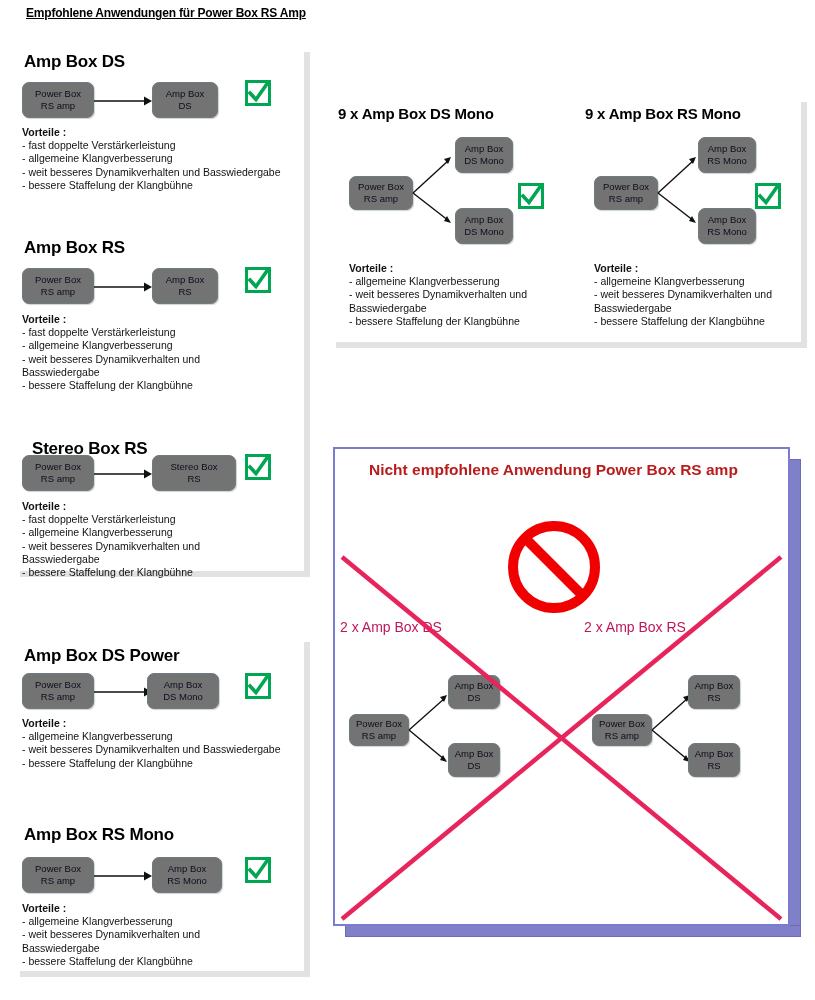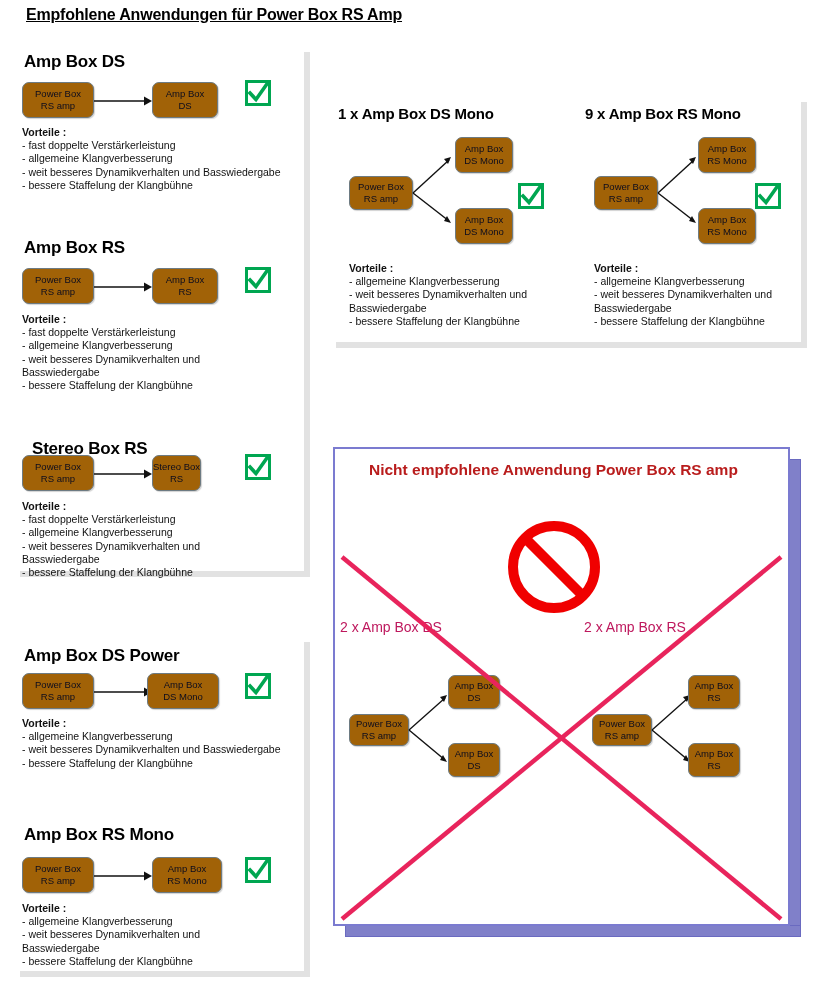--- a/index.html
+++ b/index.html
@@ -13,21 +13,21 @@
     position: relative;
     font-family: "Liberation Sans", sans-serif;
     overflow: hidden;
   }
 
   
   .page-title {
     position: absolute;
     left: 26px;
     top: 6px;
-    font-size: 16px;
+    font-size: 12px;
     font-weight: bold;
     color: #000;
     text-decoration: underline;
     letter-spacing: -0.2px;
     white-space: nowrap;
   }
 
   
   .panel {
     position: absolute;
@@ -42,21 +42,21 @@
     font-weight: bold;
     color: #000;
     white-space: nowrap;
     letter-spacing: -0.2px;
   }
   .section-title.small {
     font-size: 15px;
   }
   .node {
     position: absolute;
-    background: #a16207;
+    background: #737373;
     border: 1px solid #6d7b83;
     border-radius: 7px;
     display: flex;
     flex-direction: column;
     align-items: center;
     justify-content: center;
     font-size: 9.5px;
     line-height: 12px;
     color: #0c0c1e;
     text-align: center;
@@ -203,21 +203,21 @@
   <div class="section-title">Stereo Box  RS</div>
 </div>
 <div class="node" style="left:22px; top:455px; width:72px; height:36px;">
   <span>Power Box</span>
   <span>RS amp</span>
 </div>
 <svg class="connector" style="left:94px; top:465px; width:58px; height:18px;" viewBox="0 0 58 18">
   <line x1="0" y1="9" x2="50" y2="9" stroke="#111" stroke-width="1.6"></line>
   <polygon points="50,4.5 58,9 50,13.5" fill="#111"></polygon>
 </svg>
-<div class="node" style="left:152px; top:455px; width:49px; height:36px;">
+<div class="node" style="left:152px; top:455px; width:84px; height:36px;">
   <span>Stereo Box</span>
   <span>RS</span>
 </div>
 <svg class="check-icon" style="left:245px; top:454px;" viewBox="0 0 26 26">
   <rect x="1.5" y="1.5" width="23" height="23" fill="#ffffff" stroke="#00a651" stroke-width="3"></rect>
   <path d="M5 13 L11 19.5 L23 2.5" fill="none" stroke="#00a651" stroke-width="3.6" stroke-linecap="square"></path>
 </svg>
 <div class="vorteile" style="left:22px; top:500px;">
   <span class="lead">Vorteile :</span>
   <span class="li">- fast doppelte Verstärkerleistung</span>
@@ -278,21 +278,21 @@
   <span class="lead">Vorteile :</span>
   <span class="li">- allgemeine Klangverbesserung</span>
   <span class="li">- weit besseres Dynamikverhalten und</span>
   <span class="li">Basswiedergabe</span>
   <span class="li">- bessere Staffelung der Klangbühne</span>
 </div>
 
 <div class="panel" style="left:330px; top:96px; width:471px; height:246px;"></div>
 
 <div class="section" style="left:338px; top:105px;">
-  <div class="section-title small">1 x Amp Box DS Mono</div>
+  <div class="section-title small">9 x Amp Box DS Mono</div>
 </div>
 <div class="node" style="left:349px; top:176px; width:64px; height:34px;">
   <span>Power Box</span>
   <span>RS amp</span>
 </div>
 <svg class="connector" style="left:413px; top:145px; width:44px; height:90px;" viewBox="0 0 44 90">
   <line x1="0" y1="48" x2="36" y2="15" stroke="#111" stroke-width="1.4"></line>
   <polygon points="38,12 31,14 35,19" fill="#111"></polygon>
   <line x1="0" y1="48" x2="36" y2="76" stroke="#111" stroke-width="1.4"></line>
   <polygon points="38,78 31,76 34,71" fill="#111"></polygon>

